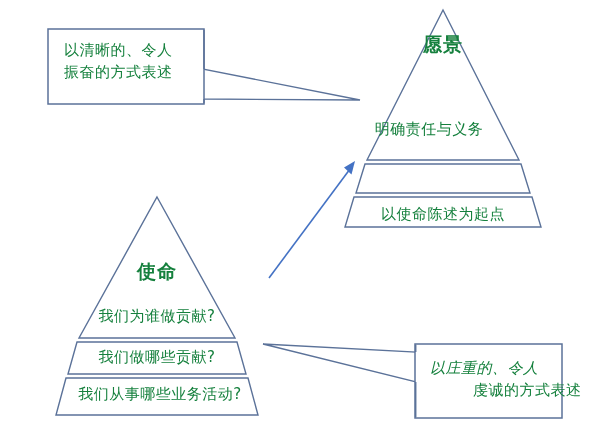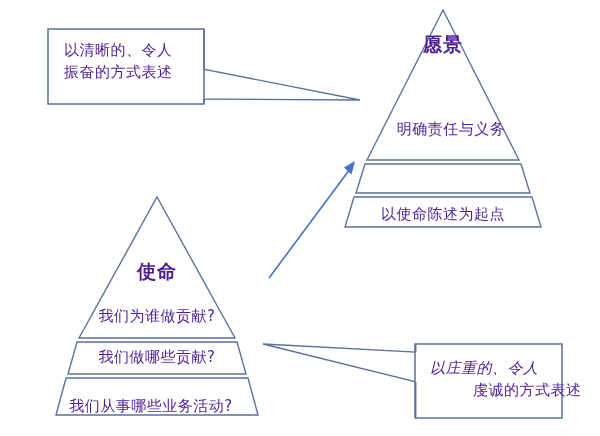--- a/index.html
+++ b/index.html
@@ -46,21 +46,21 @@
   .arrow-line {
     stroke: #4472c4;
     stroke-width: 1.6;
     fill: none;
   }
   .arrow-head {
     fill: #4472c4;
   }
   .txt {
     position: absolute;
-    color: #4c1d95;
+    color: #15803d;
     white-space: nowrap;
     line-height: 1.32;
   }
   .tier-label {
     font-size: 15px;
     letter-spacing: 0.5px;
     transform: translateX(-50%);
     text-align: center;
   }
   .apex-label {
@@ -115,32 +115,32 @@
 
     <g>
       <line class="arrow-line" x1="269" y1="278" x2="350" y2="169"></line>
       <polygon class="arrow-head" points="355,161 351.5,174.5 344,167.5"></polygon>
     </g>
 
   </svg>
 
   <div class="txt apex-label" style="left:443px; top:32px;">愿景</div>
 
-  <div class="txt tier-label" style="left:447px; top:120px;padding-left:8px;">明确责任与义务</div>
+  <div class="txt tier-label" style="left:425px; top:120px;padding-left:8px;">明确责任与义务</div>
 
 
   <div class="txt tier-label" style="left:443px; top:189px;margin-top:16px;">以使命陈述为起点</div>
 
   <div class="txt apex-label" style="left:157px; top:231px;margin-top:28px;">使命</div>
 
   <div class="txt tier-label" style="left:157px; top:307px;">我们为谁做贡献?</div>
 
   <div class="txt tier-label" style="left:157px; top:348px;">我们做哪些贡献?</div>
 
-  <div class="txt tier-label" style="left:151px; top:385px;margin-top:12px;">我们从事哪些业务活动?</div>
+  <div class="txt tier-label" style="left:160px; top:385px;">我们从事哪些业务活动?</div>
 
   <div class="txt callout-text" style="left:64px; top:41px;">以清晰的、令人</div>
   <div class="txt callout-text" style="left:64px; top:63px;">振奋的方式表述</div>
 
   <div class="txt callout-text" style="left:430px; top:359px;font-style:italic;">以庄重的、令人</div>
   <div class="txt callout-text" style="left:430px; top:381px;margin-left:43px;">虔诚的方式表述</div>
 
 </div>
 
 </body></html>

